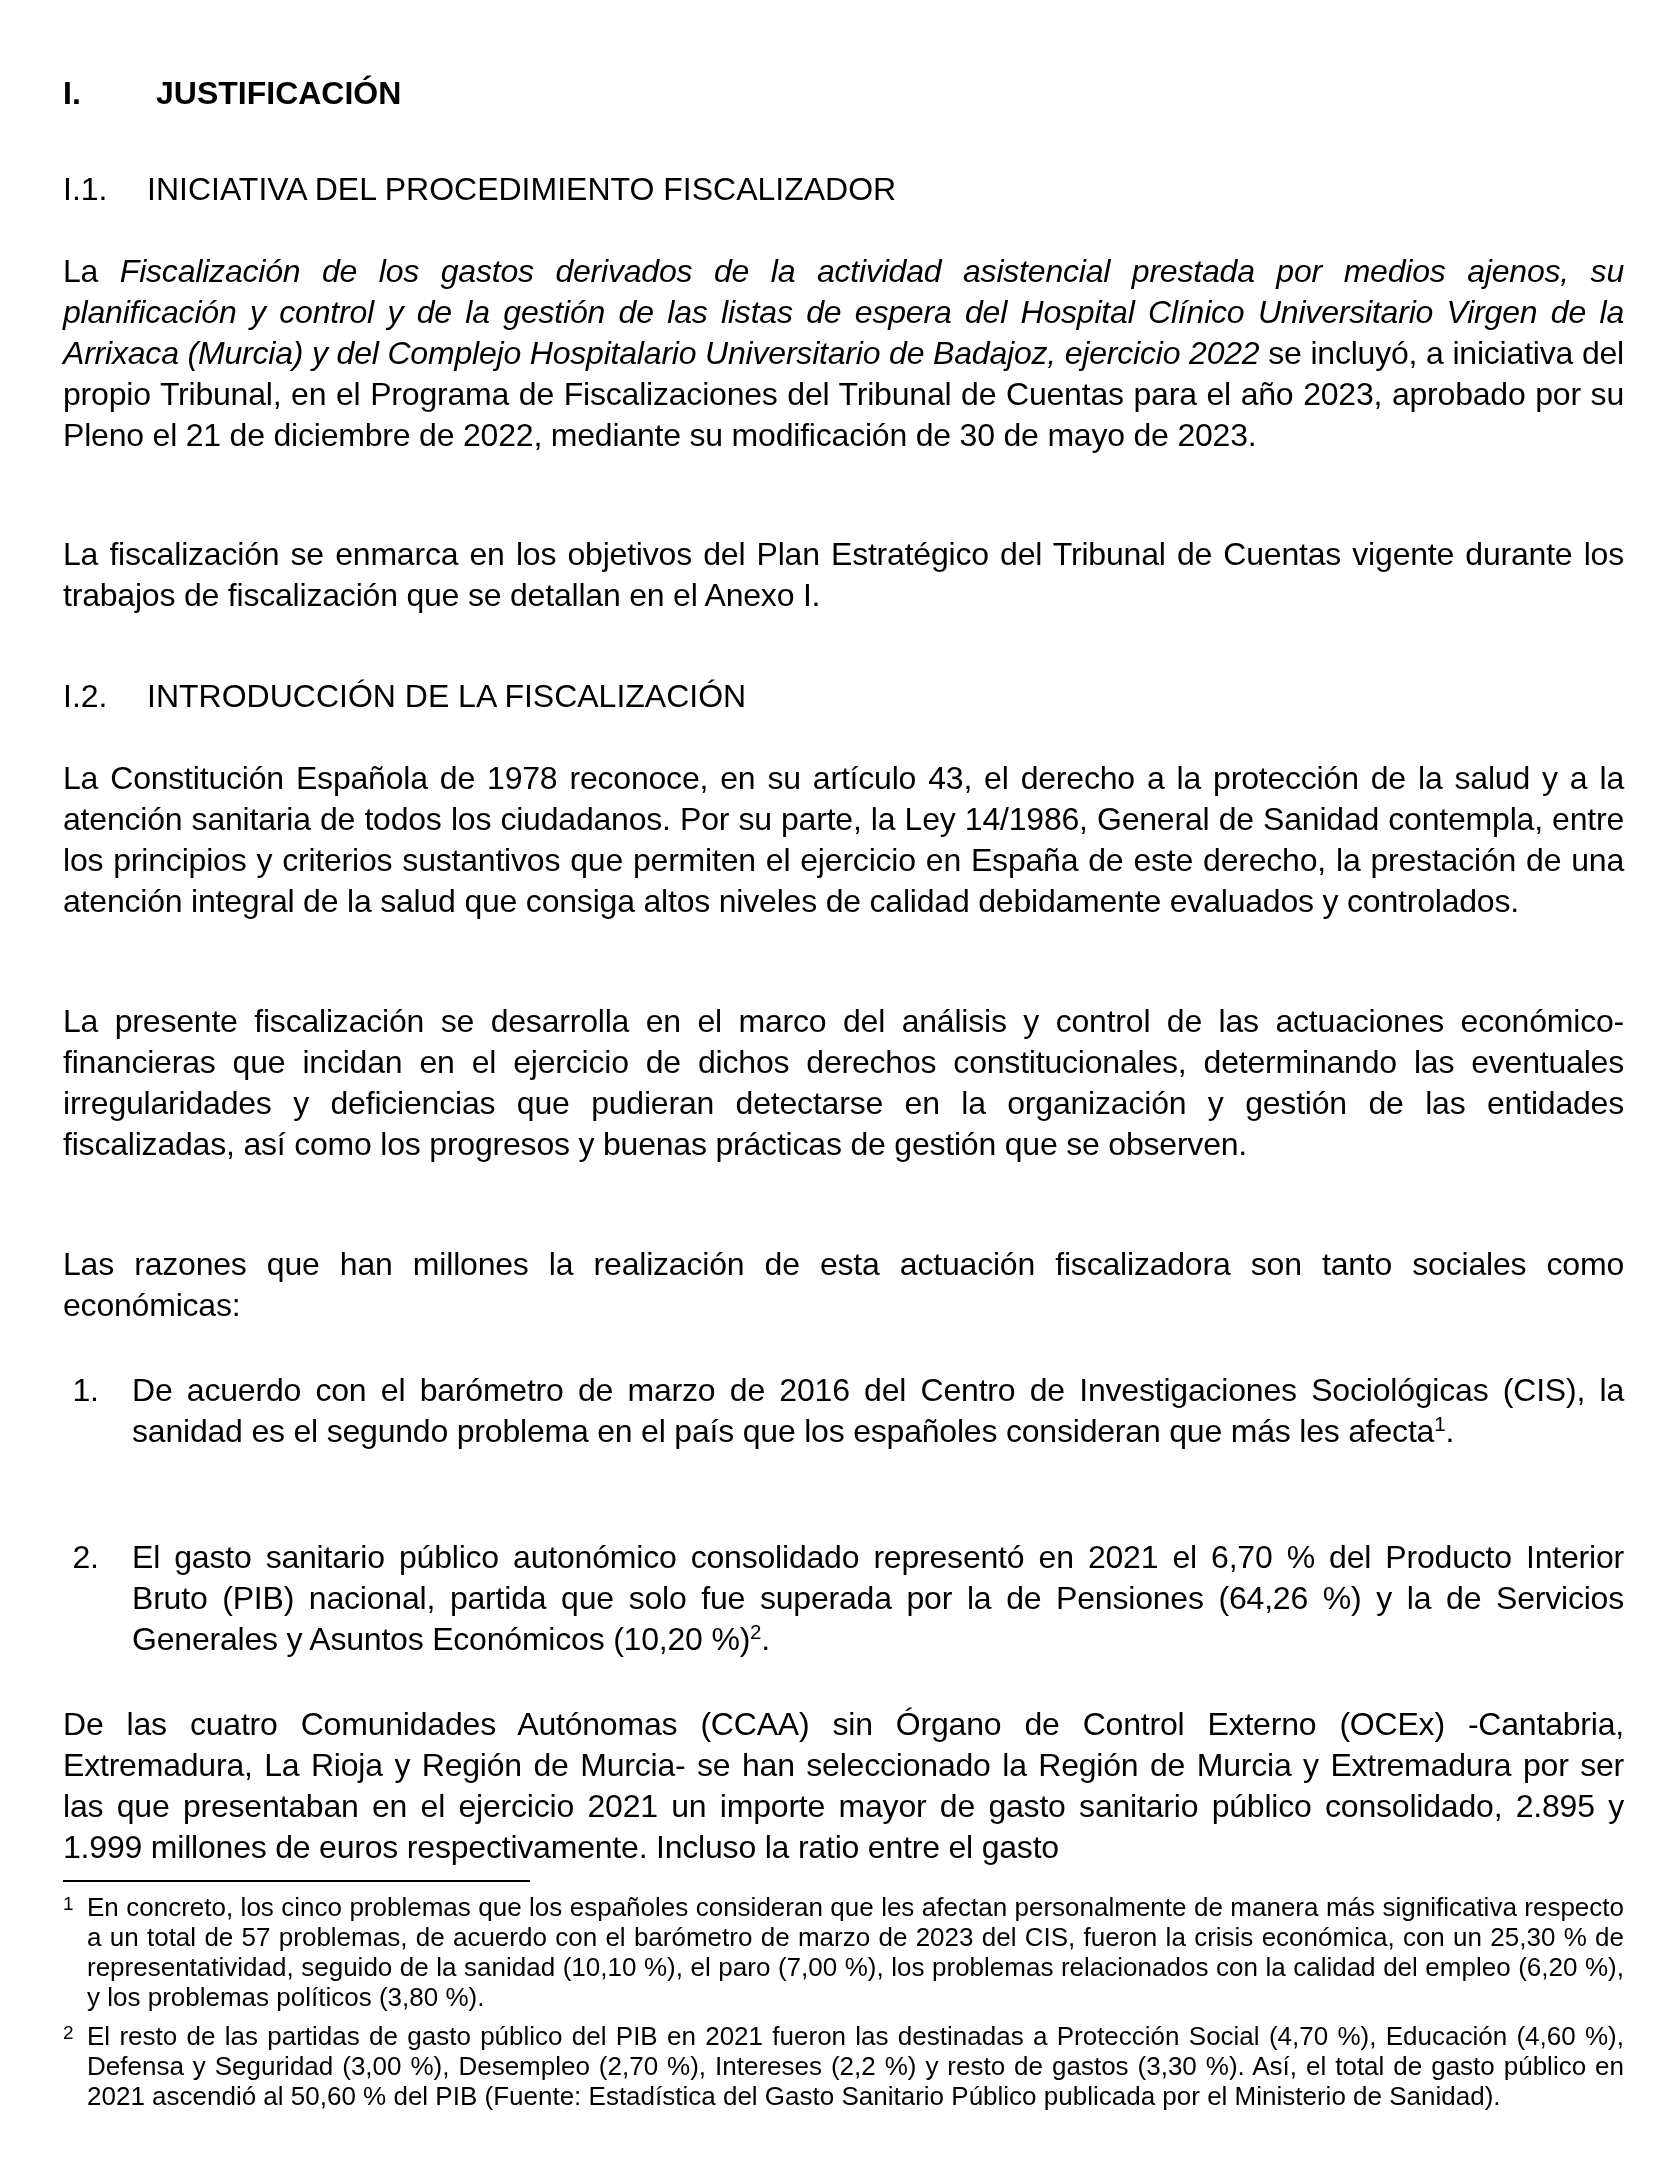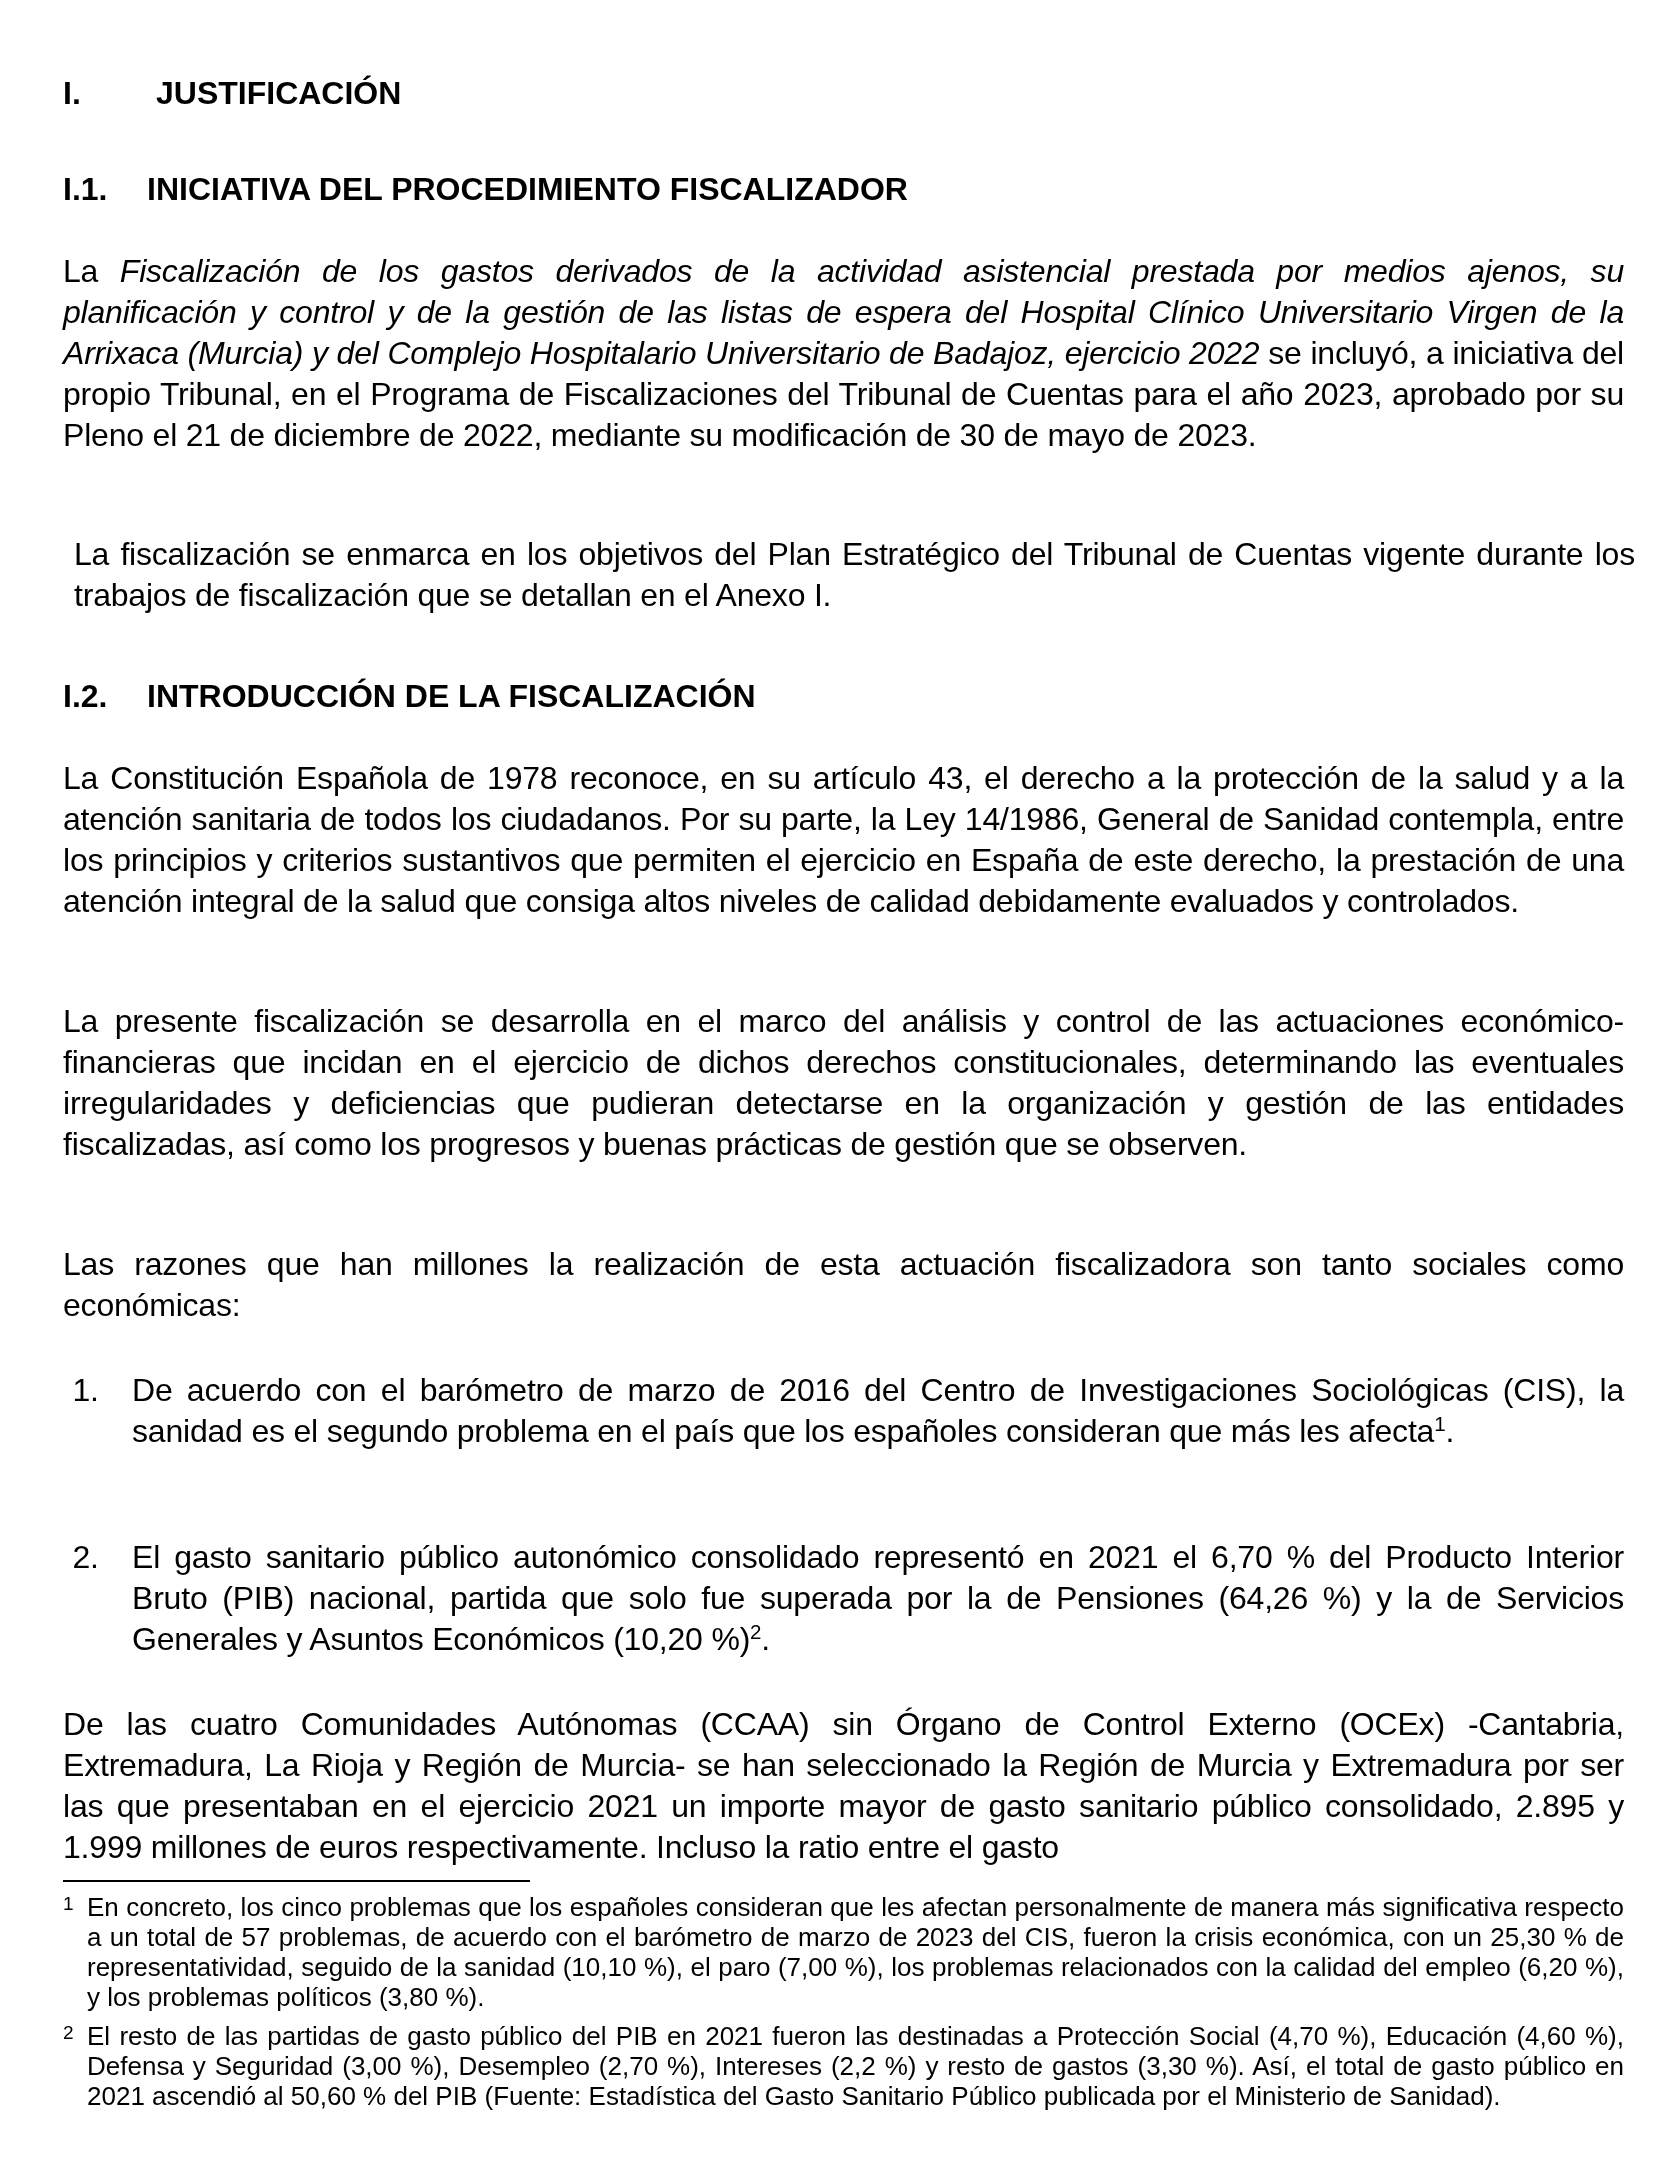--- a/index.html
+++ b/index.html
@@ -23,21 +23,21 @@
     top: 73px;
     font-weight: bold;
     font-size: 32px;
     line-height: 41px;
     white-space: nowrap;
   }
   .h1 .num { display: inline-block; width: 93px; }
   .h2 {
     position: absolute;
     left: 0;
-    font-weight: bold;
+    font-weight: normal;
     font-size: 32px;
     line-height: 41px;
     white-space: nowrap;
   }
   .h2 .num { display: inline-block; width: 84px; }
   .p {
     position: absolute;
     left: 0;
     width: 1561px;
     font-size: 32px;
@@ -101,21 +101,21 @@
   </div>
 
   <div class="h2" style="top:169px;">
     <span class="num">I.1.</span><span>INICIATIVA DEL PROCEDIMIENTO FISCALIZADOR</span>
   </div>
 
   <div class="p" style="top:251px;">
     <span>La </span><i>Fiscalización de los gastos derivados de la actividad asistencial prestada por medios ajenos, su planificación y control y de la gestión de las listas de espera del Hospital Clínico Universitario Virgen de la Arrixaca (Murcia) y del Complejo Hospitalario Universitario de Badajoz, ejercicio 2022</i><span> se incluyó, a iniciativa del propio Tribunal, en el Programa de Fiscalizaciones del Tribunal de Cuentas para el año 2023, aprobado por su Pleno el 21 de diciembre de 2022, mediante su modificación de 30 de mayo de 2023.</span>
   </div>
 
-  <div class="p" style="top:534px;margin-left:11px;">La fiscalización se enmarca en los objetivos del Plan Estratégico del Tribunal de Cuentas vigente durante los trabajos de fiscalización que se detallan en el Anexo I.</div>
+  <div class="p" style="top:534px;">La fiscalización se enmarca en los objetivos del Plan Estratégico del Tribunal de Cuentas vigente durante los trabajos de fiscalización que se detallan en el Anexo I.</div>
 
   <div class="h2" style="top:676px;">
     <span class="num">I.2.</span><span>INTRODUCCIÓN DE LA FISCALIZACIÓN</span>
   </div>
 
   <div class="p" style="top:758px;">La Constitución Española de 1978 reconoce, en su artículo 43, el derecho a la protección de la salud y a la atención sanitaria de todos los ciudadanos. Por su parte, la Ley 14/1986, General de Sanidad contempla, entre los principios y criterios sustantivos que permiten el ejercicio en España de este derecho, la prestación de una atención integral de la salud que consiga altos niveles de calidad debidamente evaluados y controlados.</div>
 
   <div class="p" style="top:1001px;">La presente fiscalización se desarrolla en el marco del análisis y control de las actuaciones económico-financieras que incidan en el ejercicio de dichos derechos constitucionales, determinando las eventuales irregularidades y deficiencias que pudieran detectarse en la organización y gestión de las entidades fiscalizadas, así como los progresos y buenas prácticas de gestión que se observen.</div>
 
   <div class="p" style="top:1244px;">Las razones que han millones la realización de esta actuación fiscalizadora son tanto sociales como económicas:</div>

